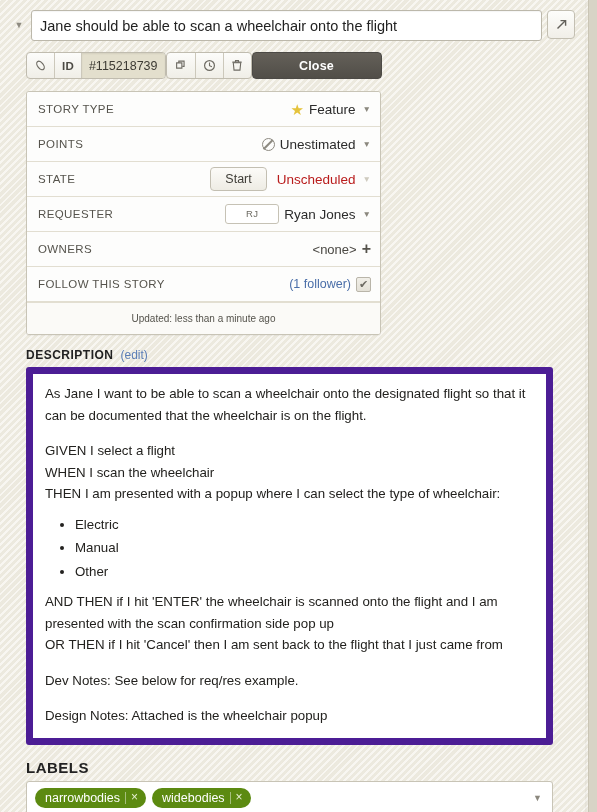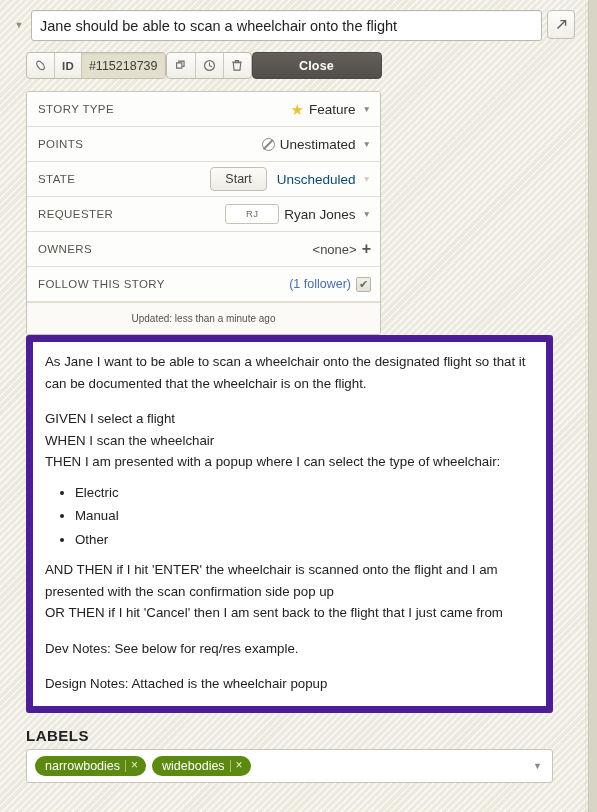--- a/index.html
+++ b/index.html
@@ -210,21 +210,21 @@
     border: 1px solid #c3bfb2;
     border-radius: 4px;
     background: linear-gradient(to bottom, #fcfbf8, #eeece4);
     font-family: "Liberation Sans", sans-serif;
     font-size: 12.5px;
     color: #3f3d37;
     padding: 4px 14px;
     cursor: pointer;
     margin-right: 5px;
   }
-  .state-dim { color: #0c4a6e; font-size: 13.5px; }
+  .state-dim { color: #b91c1c; font-size: 13.5px; }
   .avatar-chip {
     border: 1px solid #c6c2b5;
     border-radius: 3px;
     background: #fff;
     font-size: 9.5px;
     color: #6c6a62;
     padding: 4px 20px;
     line-height: 1;
     letter-spacing: 0.3px;
   }
@@ -459,20 +459,24 @@
       <span class="attr-label">FOLLOW THIS STORY</span>
       <span class="attr-value">
         <span class="follower-link">(1 follower)</span>
         <span class="checkbox">✔</span>
       </span>
     </div>
 
     <div class="updated-row">Updated: less than a minute ago</div>
   </div>
 
+  <div class="section-head">
+    <span class="section-title">DESCRIPTION</span>
+    <span class="edit-link">(edit)</span>
+  </div>
 
   <div class="desc-box">
     <p>As Jane I want to be able to scan a wheelchair onto the designated flight so that it can be documented that the wheelchair is on the flight.</p>
     <div class="desc-gap"></div>
     <p>GIVEN I select a flight</p>
     <p>WHEN I scan the wheelchair</p>
     <p>THEN I am presented with a popup where I can select the type of wheelchair:</p>
     <ul>
       <li>Electric</li>
       <li>Manual</li>

